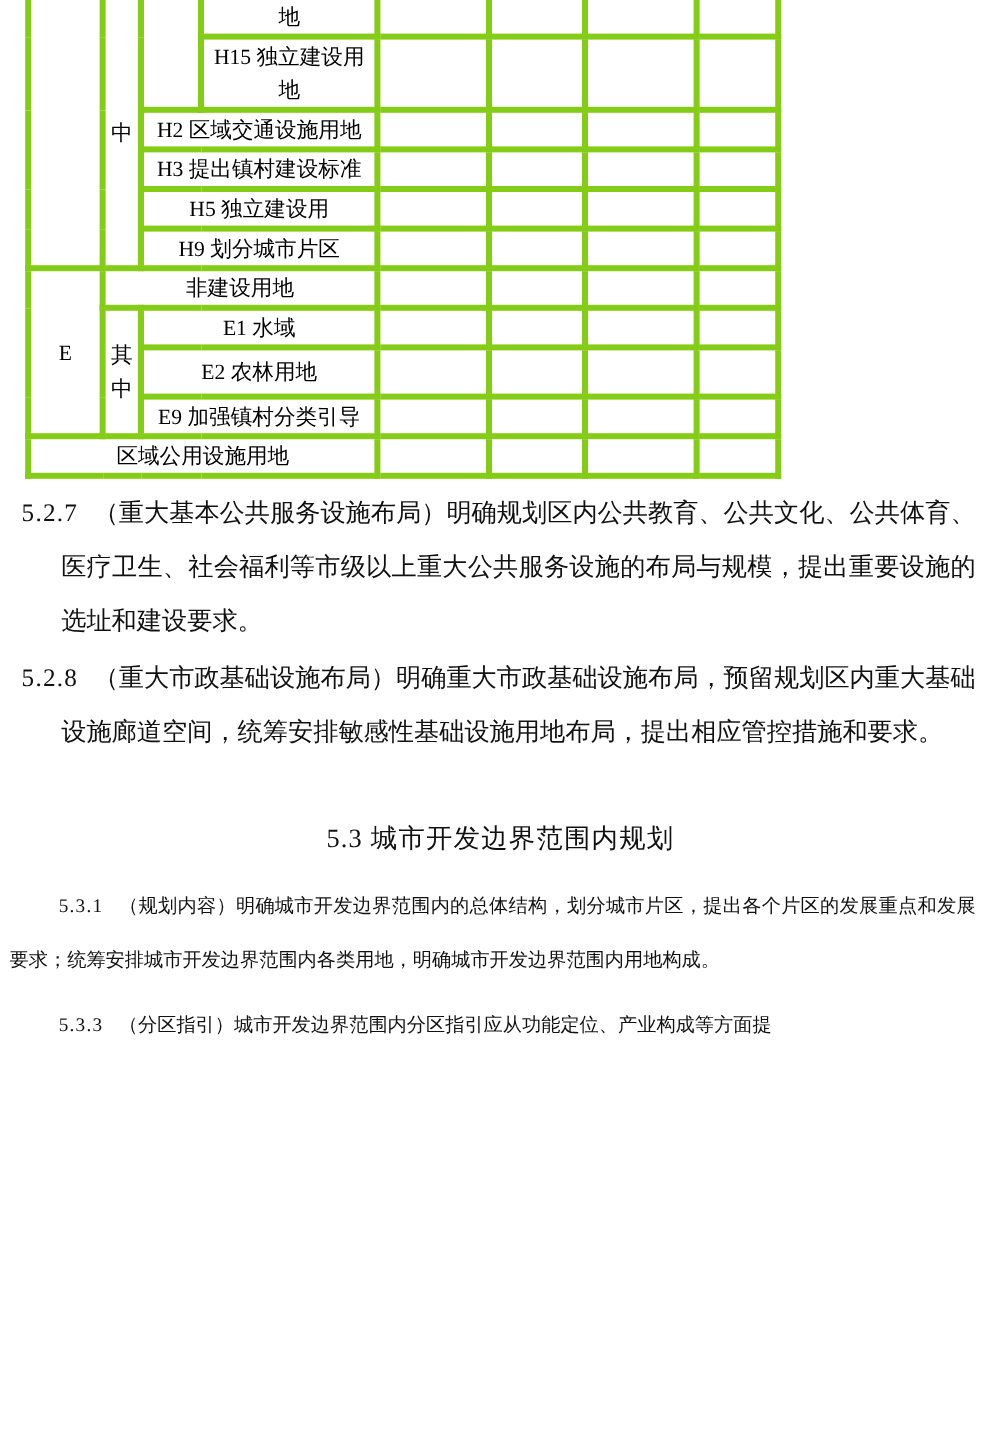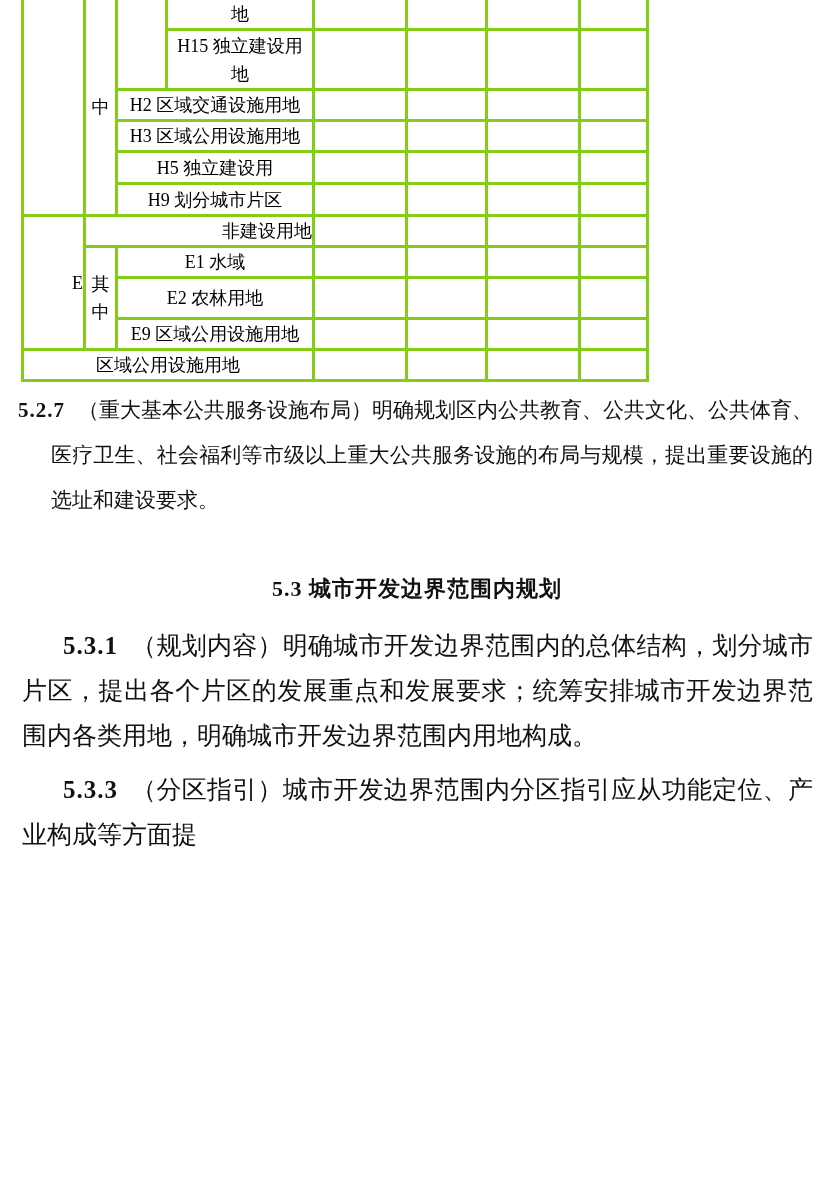--- a/index.html
+++ b/index.html
@@ -14,63 +14,63 @@
   
   .tblwrap{margin-left:21px;}
   table.land{
     border-collapse:collapse;
     table-layout:fixed;
     width:625px;
     border:2px solid #000;
     border-top:none;
   }
   table.land td{
-    border:3px solid #84cc16;
+    border:5px solid #84cc16;
     text-align:center;
     vertical-align:middle;
     font-size:18px;
     line-height:28px;
     padding:0;
     white-space:pre-line;
     overflow:hidden;
     color:#000;
   }
   tr.r1 td{border-top:none;}
-  tr.sep td{border-top:2px solid #14532d;text-align:right;}
+  tr.sep td{border-top:2px solid #14532d;}
   td.vtop{vertical-align:top;line-height:24px;}
   td.zh{line-height:30px;}
   
   .p52{
     margin:0 21px 3px 51px;
     text-indent:-33px;
     font-size:21px;
     line-height:45px;
     text-align:justify;
     color:#111;
   }
   .p52.first{margin-top:6px;}
   .num{
-    font-weight:bold;
+    font-weight:normal;
     letter-spacing:1px;
     margin-right:13px;
     white-space:nowrap;
   }
   .h53{
     margin:43px 21px 0 21px;
     font-size:22px;
     line-height:46px;
-    font-weight:bold;
+    font-weight:normal;
     text-align:center;
     letter-spacing:1px;
     color:#111;
   }
   .p53{
-    margin:9px 21px 0 22px;
+    margin:9px 21px 0 8px;
     text-indent:41px;
-    font-size:25px;
+    font-size:16px;
     line-height:45px;
     text-align:justify;
     color:#111;
   }
   .p53.firstOf53{margin-top:11px;}
 </style>
 </head>
 <body>
 
 <div class="page">
@@ -107,21 +107,21 @@
             <td></td>
       </tr>
       <tr style="height:14px">
         <td colspan="2">H2 区域交通设施用地</td>
         <td></td>
             <td></td>
             <td></td>
             <td></td>
       </tr>
       <tr style="height:30px">
-        <td colspan="2">H3 区域公用设施用地</td>
+        <td colspan="2">H3 提出镇村建设标准</td>
         <td></td>
             <td></td>
             <td></td>
             <td></td>
       </tr>
       <tr style="height:32px">
         <td colspan="2">H5 独立建设用</td>
         <td></td>
             <td></td>
             <td></td>
@@ -152,39 +152,40 @@
             <td></td>
       </tr>
       <tr style="height:41px">
         <td colspan="2">E2 农林用地</td>
         <td></td>
             <td></td>
             <td></td>
             <td></td>
       </tr>
       <tr style="height:30px">
-        <td colspan="2">E9 区域公用设施用地</td>
+        <td colspan="2">E9 加强镇村分类引导</td>
         <td></td>
             <td></td>
             <td></td>
             <td></td>
       </tr>
       <tr style="height:31px">
         <td colspan="4">区域公用设施用地</td>
         <td></td>
             <td></td>
             <td></td>
             <td></td>
       </tr>
     </tbody>
       </table>
   </div>
 
   <p class="p52 first"><b class="num">5.2.7</b><span>（重大基本公共服务设施布局）明确规划区内公共教育、公共文化、公共体育、医疗卫生、社会福利等市级以上重大公共服务设施的布局与规模，提出重要设施的选址和建设要求。</span></p>
 
+  <p class="p52"><b class="num">5.2.8</b><span>（重大市政基础设施布局）明确重大市政基础设施布局，预留规划区内重大基础设施廊道空间，统筹安排敏感性基础设施用地布局，提出相应管控措施和要求。</span></p>
 
 
 
   <h2 class="h53">5.3 城市开发边界范围内规划</h2>
 
   <p class="p53 firstOf53"><b class="num">5.3.1</b><span>（规划内容）明确城市开发边界范围内的总体结构，划分城市片区，提出各个片区的发展重点和发展要求；统筹安排城市开发边界范围内各类用地，明确城市开发边界范围内用地构成。</span></p>
 
 
   <p class="p53"><b class="num">5.3.3</b><span>（分区指引）城市开发边界范围内分区指引应从功能定位、产业构成等方面提</span></p>
 

